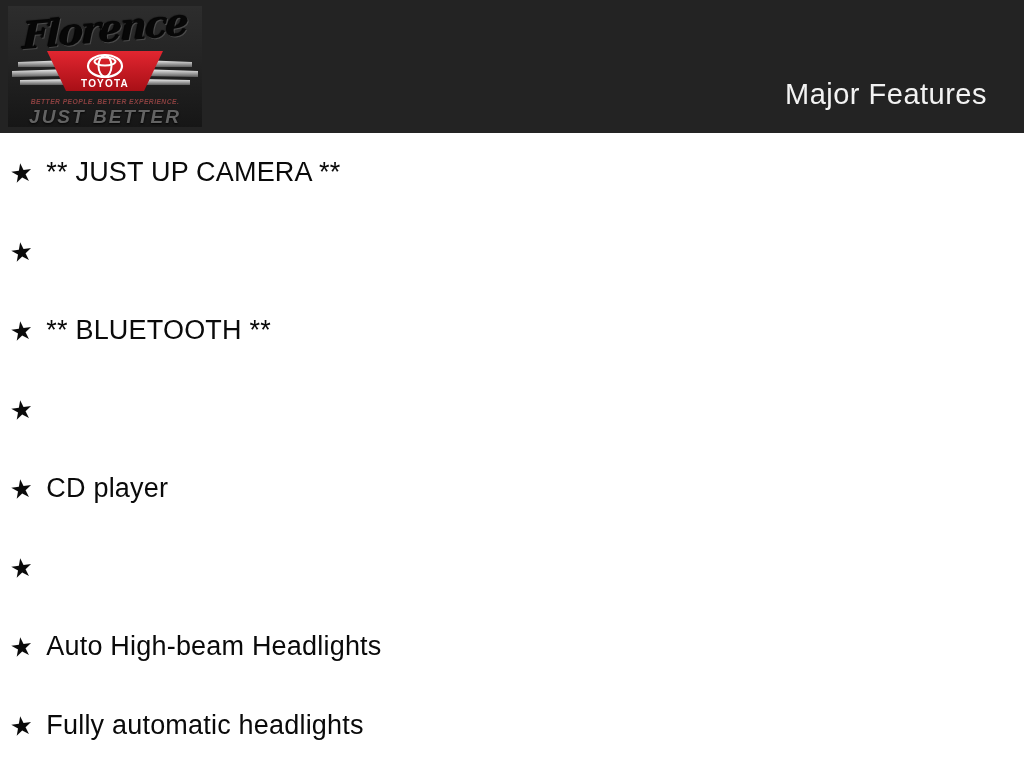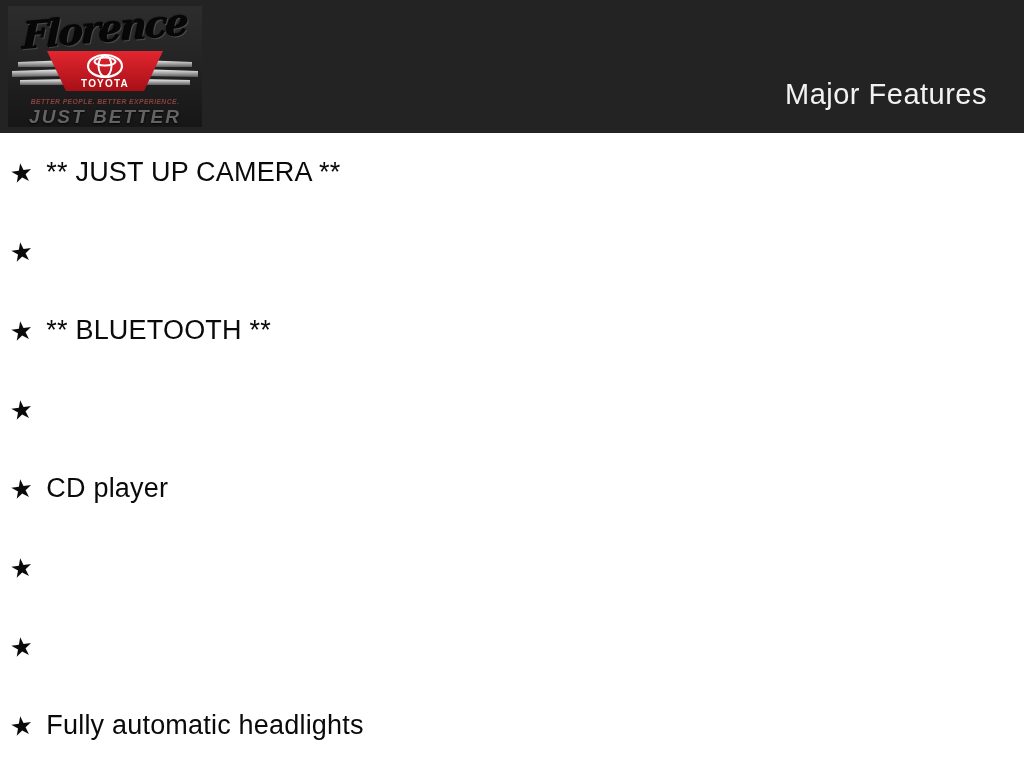--- a/index.html
+++ b/index.html
@@ -160,18 +160,19 @@
   </li>
   <li class="feature-row">
     <span class="star">★</span>
     <span class="feature-text">CD player</span>
   </li>
   <li class="feature-row">
     <span class="star">★</span>
   </li>
   <li class="feature-row">
     <span class="star">★</span>
+    <span class="feature-text">Auto High-beam Headlights</span>
   </li>
   <li class="feature-row">
     <span class="star">★</span>
     <span class="feature-text">Fully automatic headlights</span>
   </li>
 </ul>
 
 </body></html>

